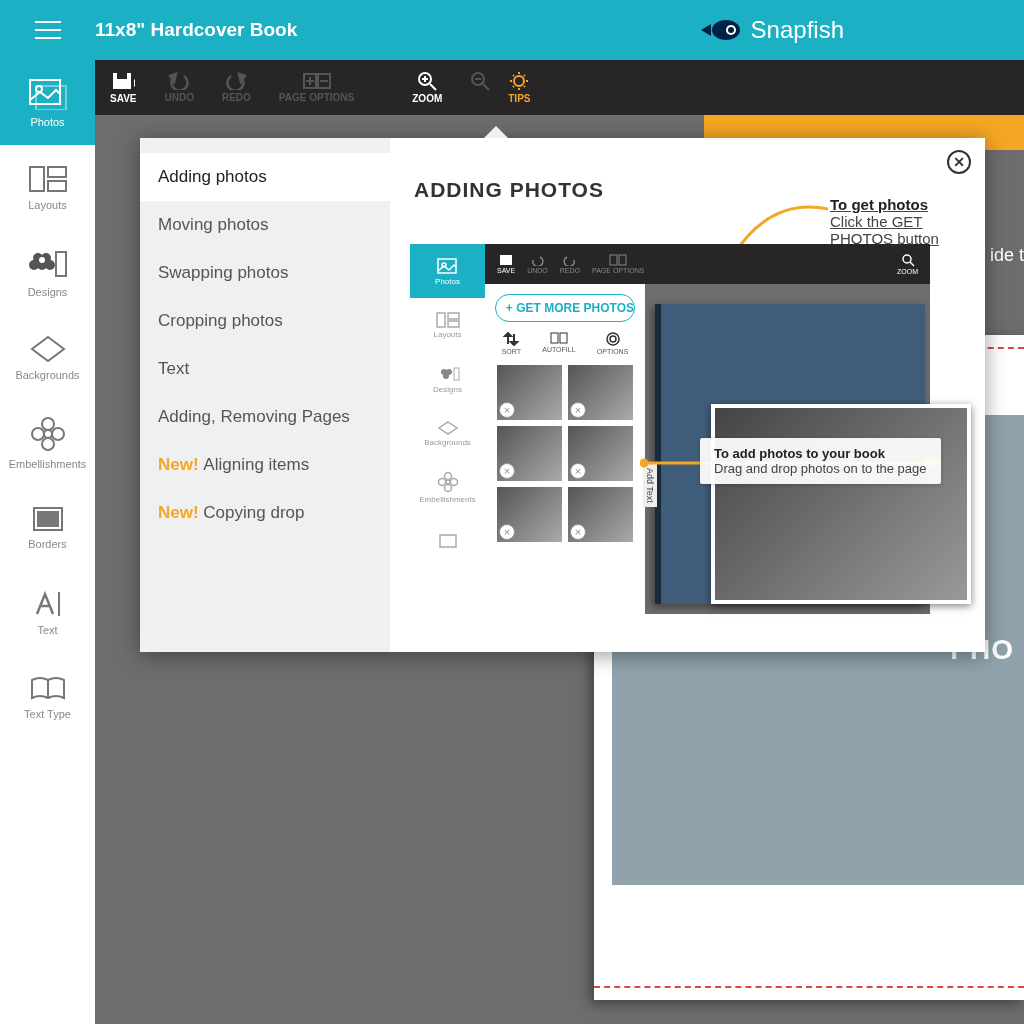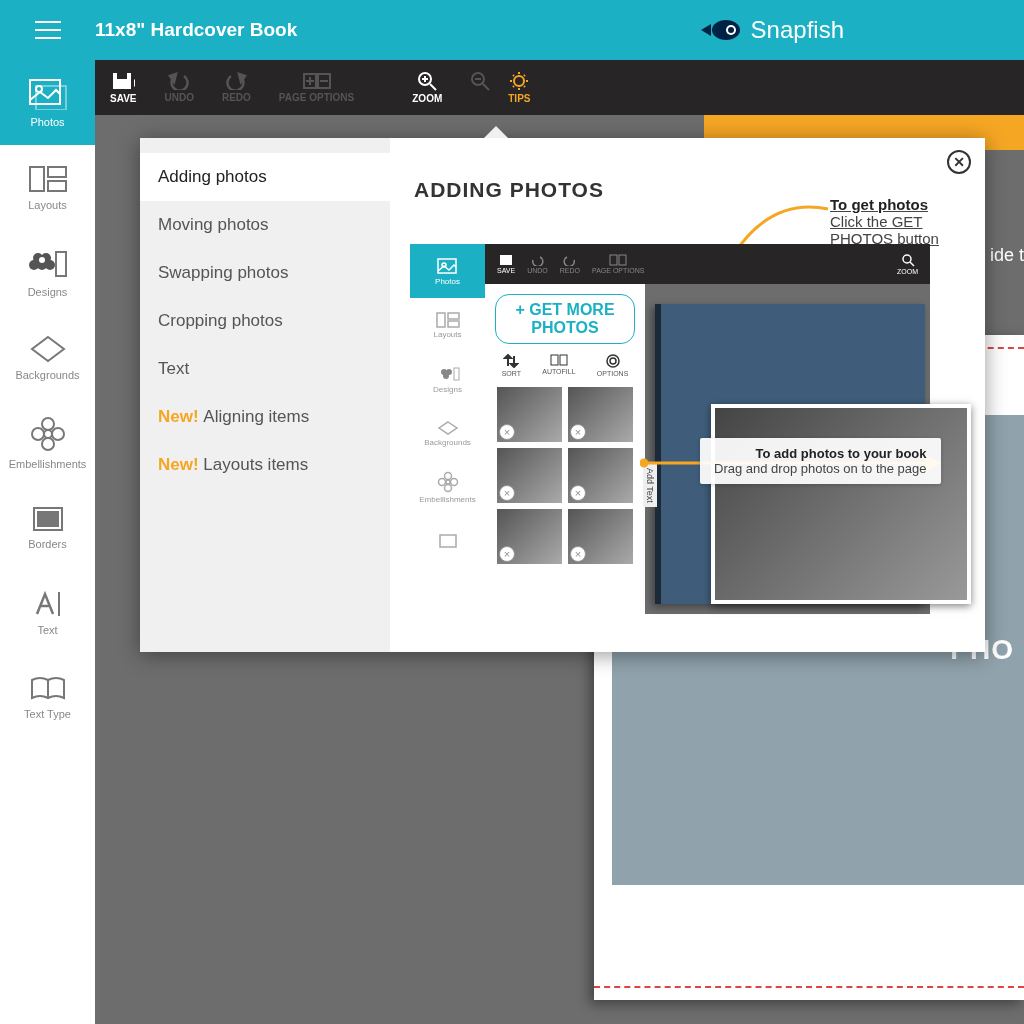--- a/index.html
+++ b/index.html
@@ -71,31 +71,31 @@
 
   
   .demo { position:absolute; top:106px; left:20px; width:520px; height:370px; background:#6d6d6d; }
   .demo-side { position:absolute; top:0; left:0; width:75px; height:370px; background:#fff; display:flex; flex-direction:column; }
   .demo-side-item { display:flex; flex-direction:column; align-items:center; justify-content:center; height:54px; font-size:8px; color:#999; gap:2px;}
   .demo-side-item.active { background:#1bb0c4; color:#fff; }
   .demo-toolbar { position:absolute; top:0; left:75px; right:0; height:40px; background:#272526; display:flex; align-items:center; }
   .demo-tool { display:flex; flex-direction:column; align-items:center; color:#888; font-size:7px; margin-left:12px; gap:1px;}
   .demo-tool.on { color:#fff; }
   .demo-panel { position:absolute; top:40px; left:75px; width:160px; height:330px; background:#fff; }
-  .demo-getphotos { display:block; margin:10px auto 0; width:140px; padding:6px 0; border:1.5px solid #1bb0c4; border-radius:14px; color:#1bb0c4; font-size:16px; font-weight:bold; text-align:center; }
+  .demo-getphotos { display:block; margin:10px auto 0; width:140px; padding:6px 0; border:1.5px solid #1bb0c4; border-radius:14px; color:#1bb0c4; font-size:12px; font-weight:bold; text-align:right; }
   .demo-subtools { display:flex; justify-content:space-around; margin-top:10px; padding:0 6px;}
   .demo-sub { display:flex; flex-direction:column; align-items:center; font-size:7px; color:#555; gap:2px;}
   .demo-grid { display:grid; grid-template-columns: repeat(2, 65px); gap:6px; padding:10px 12px; }
   .demo-thumb { position:relative; width:65px; height:55px; background: linear-gradient(135deg,#555,#aaa); filter:grayscale(1); }
   .demo-thumb::after { content:"×"; position:absolute; bottom:2px; left:2px; width:14px; height:14px; border-radius:50%; background:#fff; border:1.5px solid #1bb0c4; color:#1bb0c4; font-size:11px; display:flex; align-items:center; justify-content:center; }
   .demo-book { position:absolute; top:60px; left:245px; width:270px; height:300px; background:#3f5d7a; border-left:6px solid #1a2a38; box-shadow: -3px 3px 8px rgba(0,0,0,.4); }
   .demo-addtext { position:absolute; left:-18px; top:160px; writing-mode:vertical-lr; font-size:9px; color:#444; background:#eee; padding:4px 2px;}
   .demo-photo-drop { position:absolute; top:100px; left:50px; width:260px; height:200px; background: linear-gradient(135deg,#444,#999); filter:grayscale(1); border:4px solid #fff; box-shadow:0 2px 8px rgba(0,0,0,.5); }
   .demo-tooltip { position:absolute; top:300px; left:310px; background:rgba(255,255,255,.93); padding:8px 14px; font-size:13px; color:#444; border-radius:2px; box-shadow:0 1px 4px rgba(0,0,0,.2); }
-  .demo-tooltip b { color:#222; display:block;text-align:right; }
+  .demo-tooltip b { color:#222; display:block; }
 </style>
 </head>
 <body>
 
 <div class="header">
   <div class="hamburger">
     <svg width="26" height="20" viewBox="0 0 26 20">
         <line x1="0" y1="2" x2="26" y2="2"></line>
         <line x1="0" y1="10" x2="26" y2="10"></line>
         <line x1="0" y1="18" x2="26" y2="18"></line>
@@ -267,22 +267,23 @@
 <div class="tips-popup">
   <div class="tips-arrow"></div>
   <div class="tips-close">✕</div>
 
   <div class="tips-nav">
     <div class="tips-nav-item active"><span>Adding photos</span></div>
     <div class="tips-nav-item"><span>Moving photos</span></div>
     <div class="tips-nav-item"><span>Swapping photos</span></div>
     <div class="tips-nav-item"><span>Cropping photos</span></div>
     <div class="tips-nav-item"><span>Text</span></div>
+    <div class="tips-nav-item"><span>Adding, Removing Pages</span></div>
     <div class="tips-nav-item"><span class="new">New! </span><span>Aligning items</span></div>
-    <div class="tips-nav-item"><span class="new">New! </span><span>Layouts items</span></div>
+    <div class="tips-nav-item"><span class="new">New! </span><span>Copying drop</span></div>
   </div>
 
   <div class="tips-content">
     <h2>ADDING PHOTOS</h2>
 
     <div class="tips-hint">
       <b>To get photos</b>
       <span>Click the GET PHOTOS button</span>
     </div>
     <svg class="tips-arrow-curve" width="110" height="70" fill="none" stroke="#f5a623" stroke-width="3">

